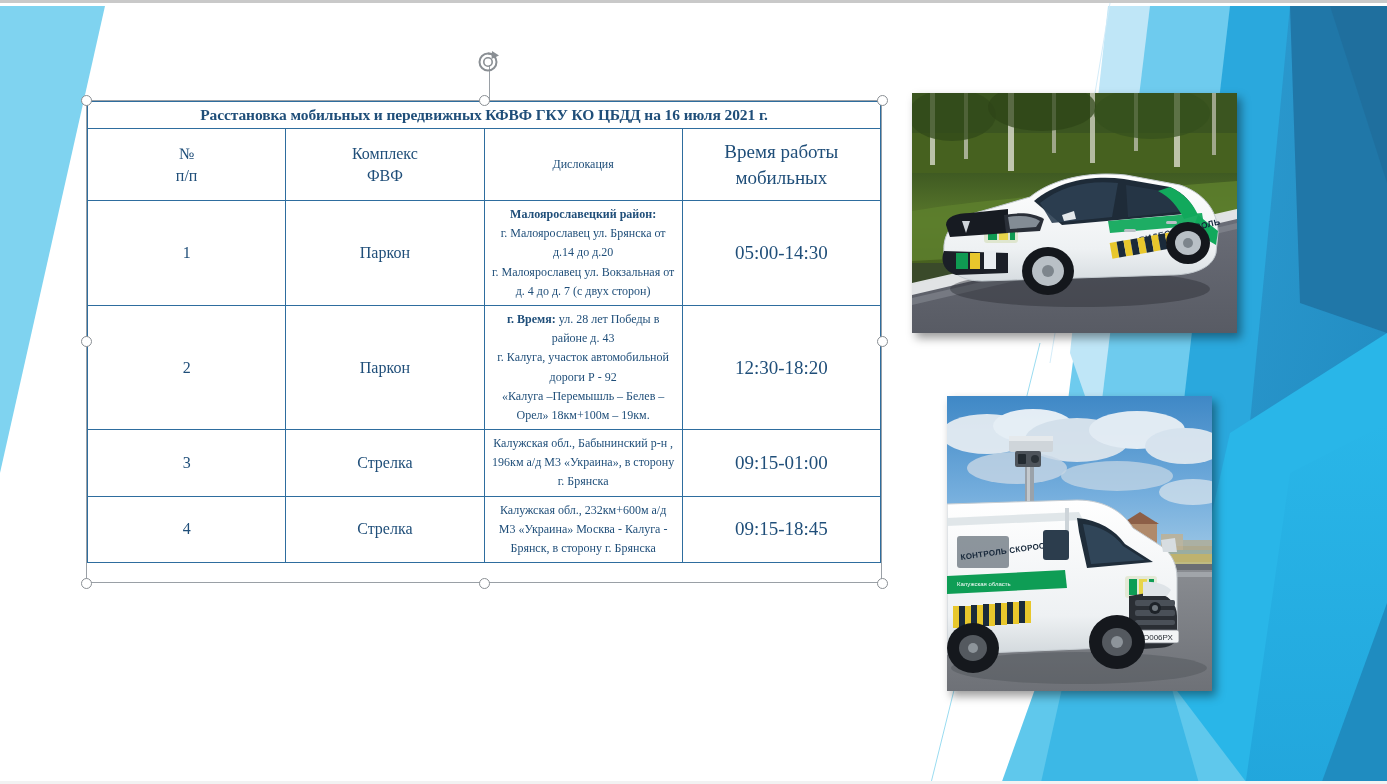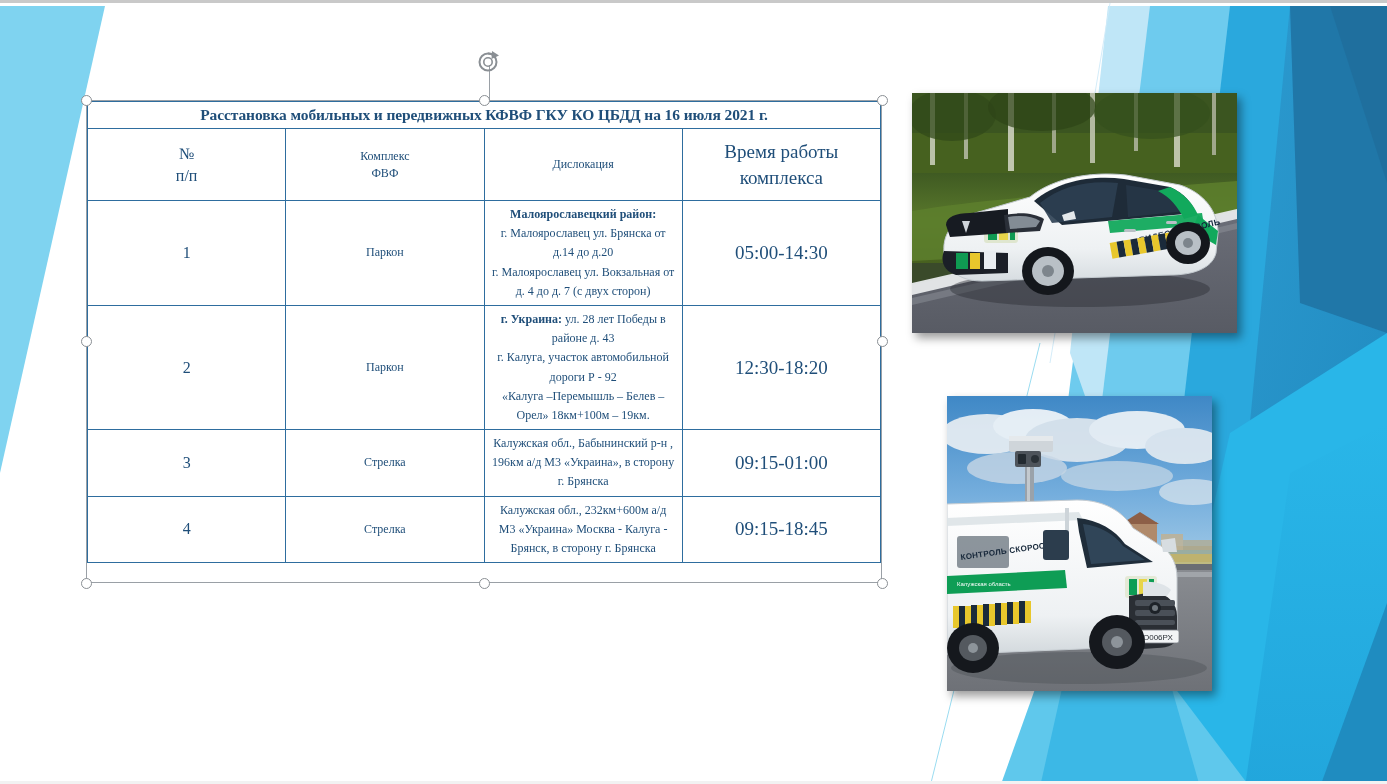--- a/index.html
+++ b/index.html
@@ -100,21 +100,21 @@
     color: #1f4e79;
     padding: 3px 4px 4px 6px;
     letter-spacing: -0.1px;
   }
   td.hdr {
     font-size: 15px;
     line-height: 1.35;
     padding: 10px 4px;
   }
   td.num    { width: 32px;  font-size: 16px; }
-  td.kompl  { width: 106px; font-size: 12px; }
+  td.kompl  { width: 106px; font-size: 16px; }
   td.disloc { width: 521px; font-size: 12px; line-height: 1.6; }
   td.vremya { width: 135px; font-size: 19px; }
 
   td.disloc .hl { font-weight: bold; }
   .r1 { height: 100px; }
   .r2 { height: 100px; }
   .r3 { height: 58px; }
   .r4 { height: 58px; }
   tr.hdr-row { height: 72px; }
   tr.title-row { height: 25px; }
@@ -209,40 +209,40 @@
             <span>№</span><br>
             <span>п/п</span>
           </td>
           <td class="hdr kompl">
             <span>Комплекс</span><br>
             <span>ФВФ</span>
           </td>
           <td class="hdr disloc">Дислокация</td>
           <td class="hdr vremya">
             <span>Время работы</span><br>
-            <span>комплекса</span>
+            <span>мобильных</span>
           </td>
         </tr>
 
         <tr class="r1">
           <td class="num">1</td>
           <td class="kompl">Паркон</td>
           <td class="disloc">
             <span class="hl">Малоярославецкий район:</span><br>
             <span>г. Малоярославец ул. Брянска от д.14 до д.20</span><br>
             <span>г. Малоярославец ул. Вокзальная от д. 4 до д. 7 (с двух сторон)</span>
           </td>
           <td class="vremya">05:00-14:30</td>
         </tr>
 
         <tr class="r2">
           <td class="num">2</td>
           <td class="kompl">Паркон</td>
           <td class="disloc">
-            <span class="hl">г. Украина:</span><span> ул. 28 лет Победы в районе д. 43</span><br>
+            <span class="hl">г. Время:</span><span> ул. 28 лет Победы в районе д. 43</span><br>
             <span>г. Калуга, участок автомобильной дороги Р - 92</span><br>
             <span>«Калуга –Перемышль – Белев – Орел» 18км+100м – 19км.</span>
           </td>
           <td class="vremya">12:30-18:20</td>
         </tr>
 
         <tr class="r3">
           <td class="num">3</td>
           <td class="kompl">Стрелка</td>
           <td class="disloc">Калужская обл., Бабынинский р-н , 196км а/д М3 «Украина», в сторону г. Брянска</td>

